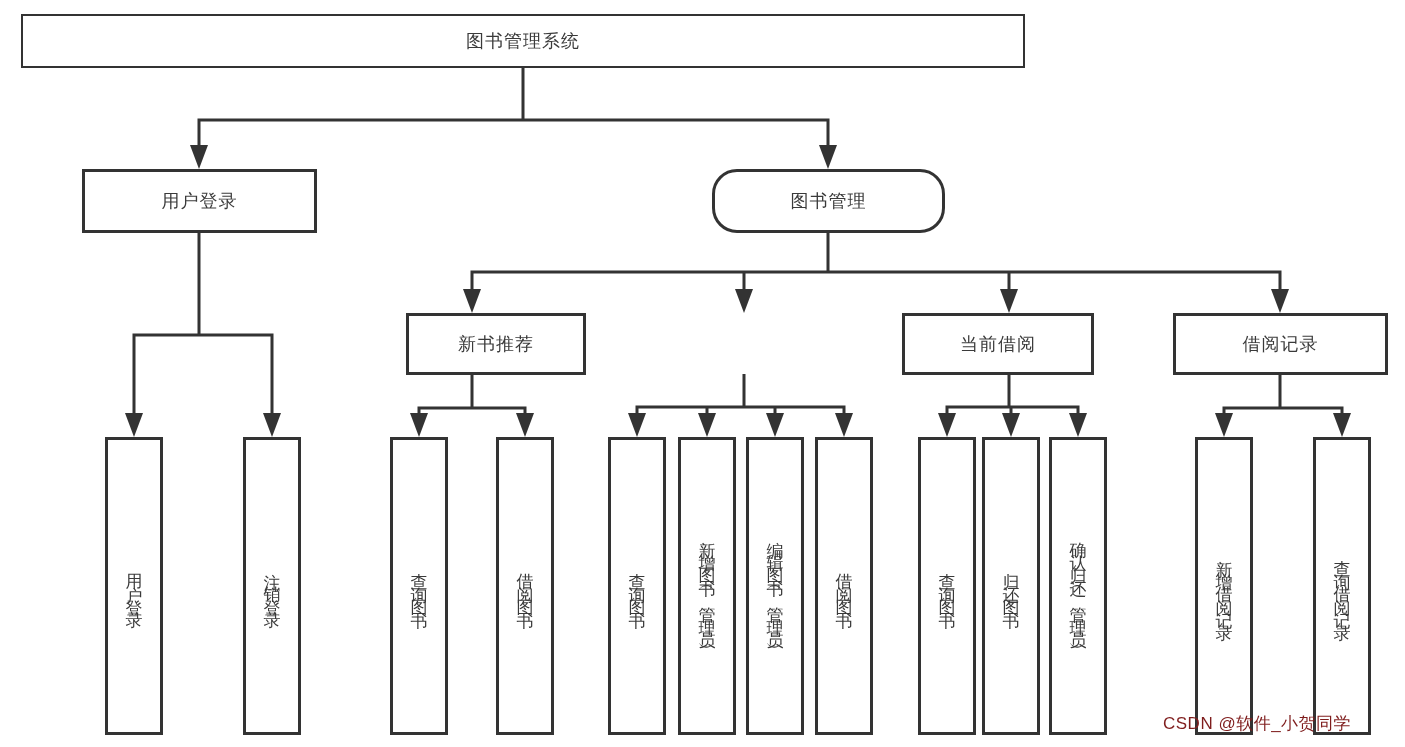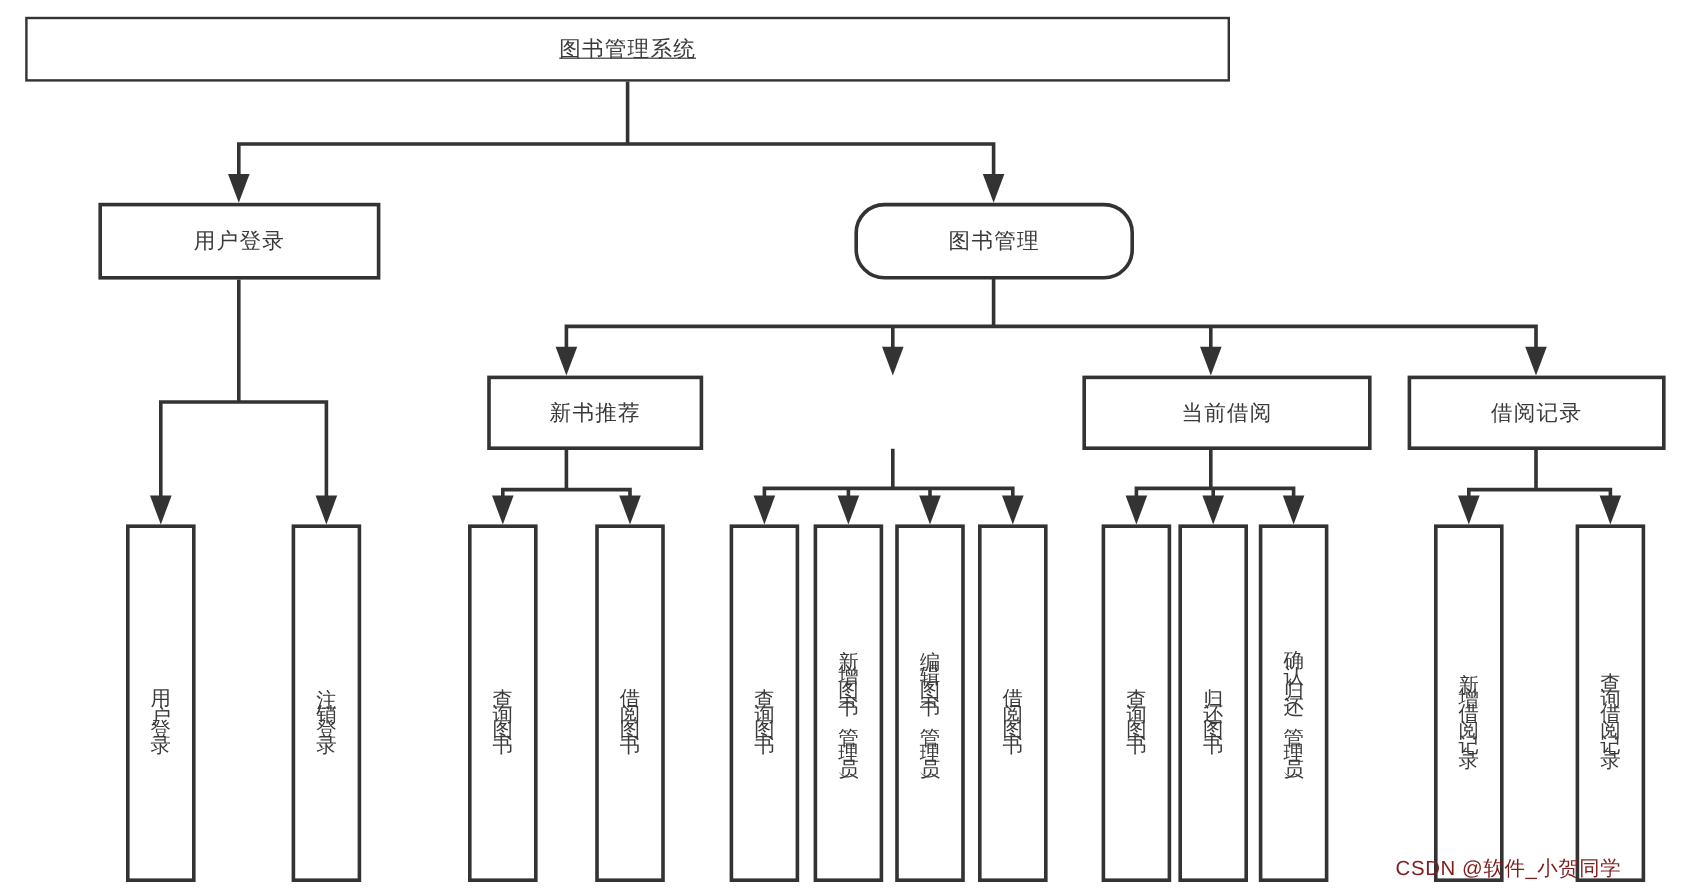--- a/index.html
+++ b/index.html
@@ -85,35 +85,35 @@
       <polygon points="766,413 784,413 775,437"></polygon>
       <polygon points="835,413 853,413 844,437"></polygon>
       <polygon points="938,413 956,413 947,437"></polygon>
       <polygon points="1002,413 1020,413 1011,437"></polygon>
       <polygon points="1069,413 1087,413 1078,437"></polygon>
       <polygon points="1215,413 1233,413 1224,437"></polygon>
       <polygon points="1333,413 1351,413 1342,437"></polygon>
     </g>
   </svg>
 
-  <div class="box root" style="left:21px; top:14px; width:1004px; height:54px;text-decoration:underline;">
+  <div class="box root" style="left:21px; top:14px; width:1004px; height:54px;">
     <span>图书管理系统</span>
   </div>
 
   <div class="box" style="left:82px; top:169px; width:235px; height:64px;">
     <span>用户登录</span>
   </div>
   <div class="box" style="left:712px; top:169px; width:233px; height:64px;border-radius:25px;">
     <span>图书管理</span>
   </div>
 
   <div class="box" style="left:364px; top:313px; width:180px; height:62px;margin-left:42px;">
     <span>新书推荐</span>
   </div>
-  <div class="box" style="left:902px; top:313px; width:241px; height:62px;">
+  <div class="box" style="left:902px; top:313px; width:192px; height:62px;">
     <span>当前借阅</span>
   </div>
   <div class="box" style="left:1173px; top:313px; width:215px; height:62px;text-align:center;">
     <span>借阅记录</span>
   </div>
 
   <div class="box vbox" style="left:105px; top:437px; width:58px; height:298px;">
     <span class="vlabel">用户登录</span>
   </div>
   <div class="box vbox" style="left:243px; top:437px; width:58px; height:298px;">

